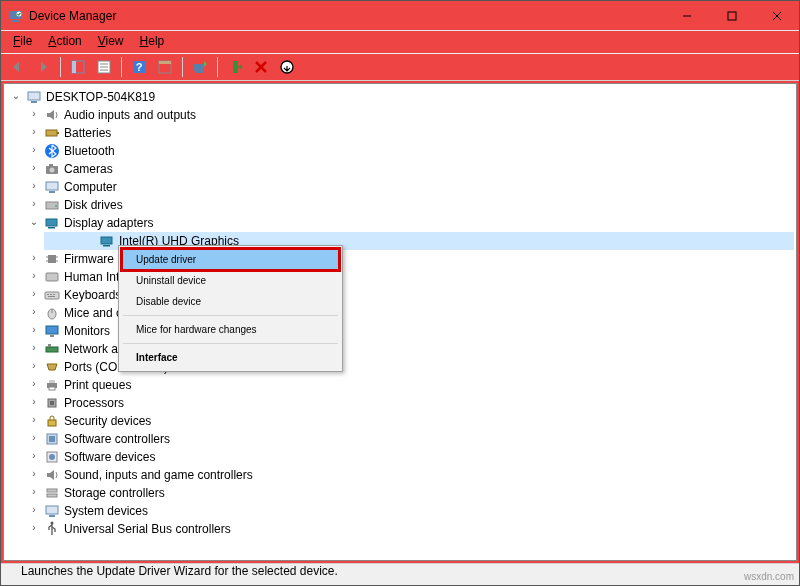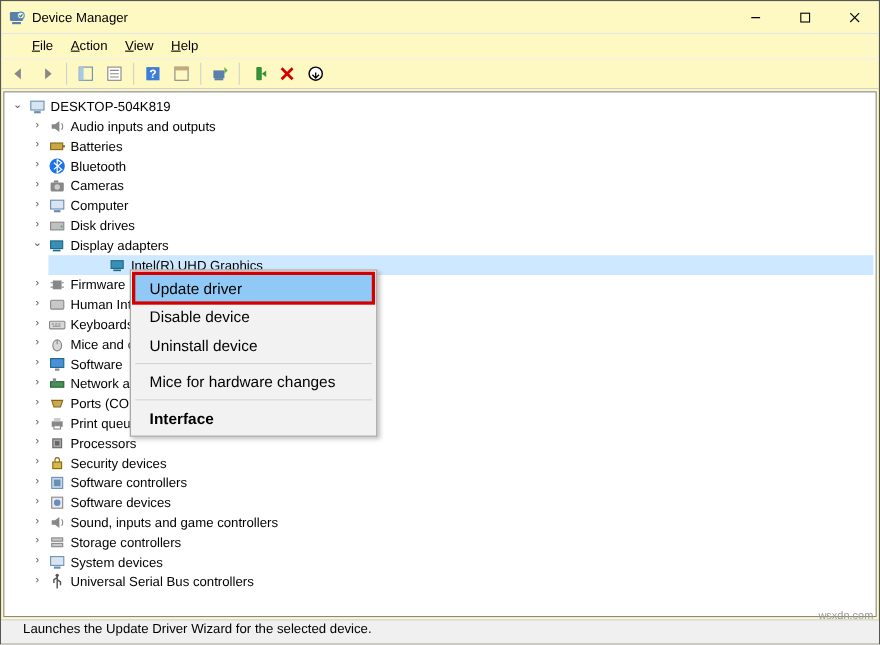--- a/index.html
+++ b/index.html
@@ -12,21 +12,21 @@
     height: 586px;
     overflow: hidden;
     position: relative;
   }
   .window {
     border: 1px solid #555;
     width: 800px;
     height: 586px;
     display: flex;
     flex-direction: column;
-    background: #fef9c3;
+    background: #ef4444;
   }
   .titlebar {
     height: 30px;
     display: flex;
     align-items: center;
     border-bottom: 1px solid #e5e5e5;
     padding-left: 6px;
   }
   .titlebar .app-icon {
     width: 16px; height: 16px;
@@ -37,21 +37,21 @@
   .titlebar .spacer { flex: 1; }
   .winbtn {
     width: 45px; height: 29px;
     display: flex; align-items: center; justify-content: center;
     font-size: 13px;
   }
   .menubar {
     height: 20px;
     display: flex;
     align-items: center;
-    padding: 0 22px;
+    padding: 0 6px;
     gap: 4px;
   }
   .menuitem { padding: 1px 6px; }
   .menuitem .ul { text-decoration: underline; }
   .toolbar {
     height: 28px;
     display: flex;
     align-items: center;
     padding: 2px 4px;
     gap: 2px;
@@ -87,21 +87,21 @@
   .dev-icon { width: 16px; height: 16px; display:inline-flex;align-items:center;justify-content:center; }
   .selected-item { background: #cde8ff; padding-left: 39px; }
   .context-menu {
     position: absolute;
     left: 118px; top: 245px;
     width: 225px;
     background: #f2f2f2;
     border: 1px solid #a0a0a0;
     box-shadow: 2px 2px 4px rgba(0,0,0,0.25);
     padding: 3px;
-    font-size: 14px;
+    font-size: 10px;
   }
   .ctx-item {
     padding: 5px 14px;
   }
   .ctx-item.highlight {
     background: #90c8f6;
     outline: 3px solid #d40000;
     outline-offset: -1px;
   }
   .ctx-sep { height: 1px; background: #d4d4d4; margin: 3px 1px; }
@@ -109,21 +109,21 @@
   .statusbar {
     height: 22px;
     border-top: 1px solid #d0d0d0;
     display: flex; align-items: flex-start;
     padding: 0 20px;
     font-size: 12px;
     background: #f0f0f0;
   }
   .watermark {
     position: absolute;
-    right: 6px; bottom: 20px;
+    right: 6px; bottom: 4px;
     font-size: 10px;
     color: #999;
   }
   
   svg { display:block; }
 </style>
 </head>
 <body>
 
 <div class="window">
@@ -401,21 +401,21 @@
               </li>
             <li>
                 <div class="row">
                   <span class="exp">›</span>
                   <span class="dev-icon">
                     <svg width="16" height="16">
                       <rect x="2" y="3" width="12" height="8" fill="#4a8fd8" stroke="#186888"></rect>
                       <rect x="6" y="12" width="4" height="2" fill="#888"></rect>
                     </svg>
                   </span>
-                  <span>Software</span>
+                  <span>Monitors</span>
                 </div>
               </li>
             <li>
                 <div class="row">
                   <span class="exp">›</span>
                   <span class="dev-icon">
                     <svg width="16" height="16">
                       <rect x="2" y="6" width="12" height="5" fill="#4a8f5a" stroke="#186828"></rect>
                       <rect x="4" y="3" width="3" height="3" fill="#888"></rect>
                     </svg>
@@ -549,21 +549,21 @@
     </div>
   </div>
 
   <div class="statusbar">
     <span>Launches the Update Driver Wizard for the selected device.</span>
   </div>
 </div>
 
 <div class="context-menu">
   <div class="ctx-item highlight">Update driver</div>
+  <div class="ctx-item">Uninstall device</div>
   <div class="ctx-item">Disable device</div>
-  <div class="ctx-item">Uninstall device</div>
   <div class="ctx-sep"></div>
   <div class="ctx-item">Mice for hardware changes</div>
   <div class="ctx-sep"></div>
   <div class="ctx-item bold">Interface</div>
 </div>
 
 <div class="watermark">wsxdn.com</div>
 
 </body></html>

